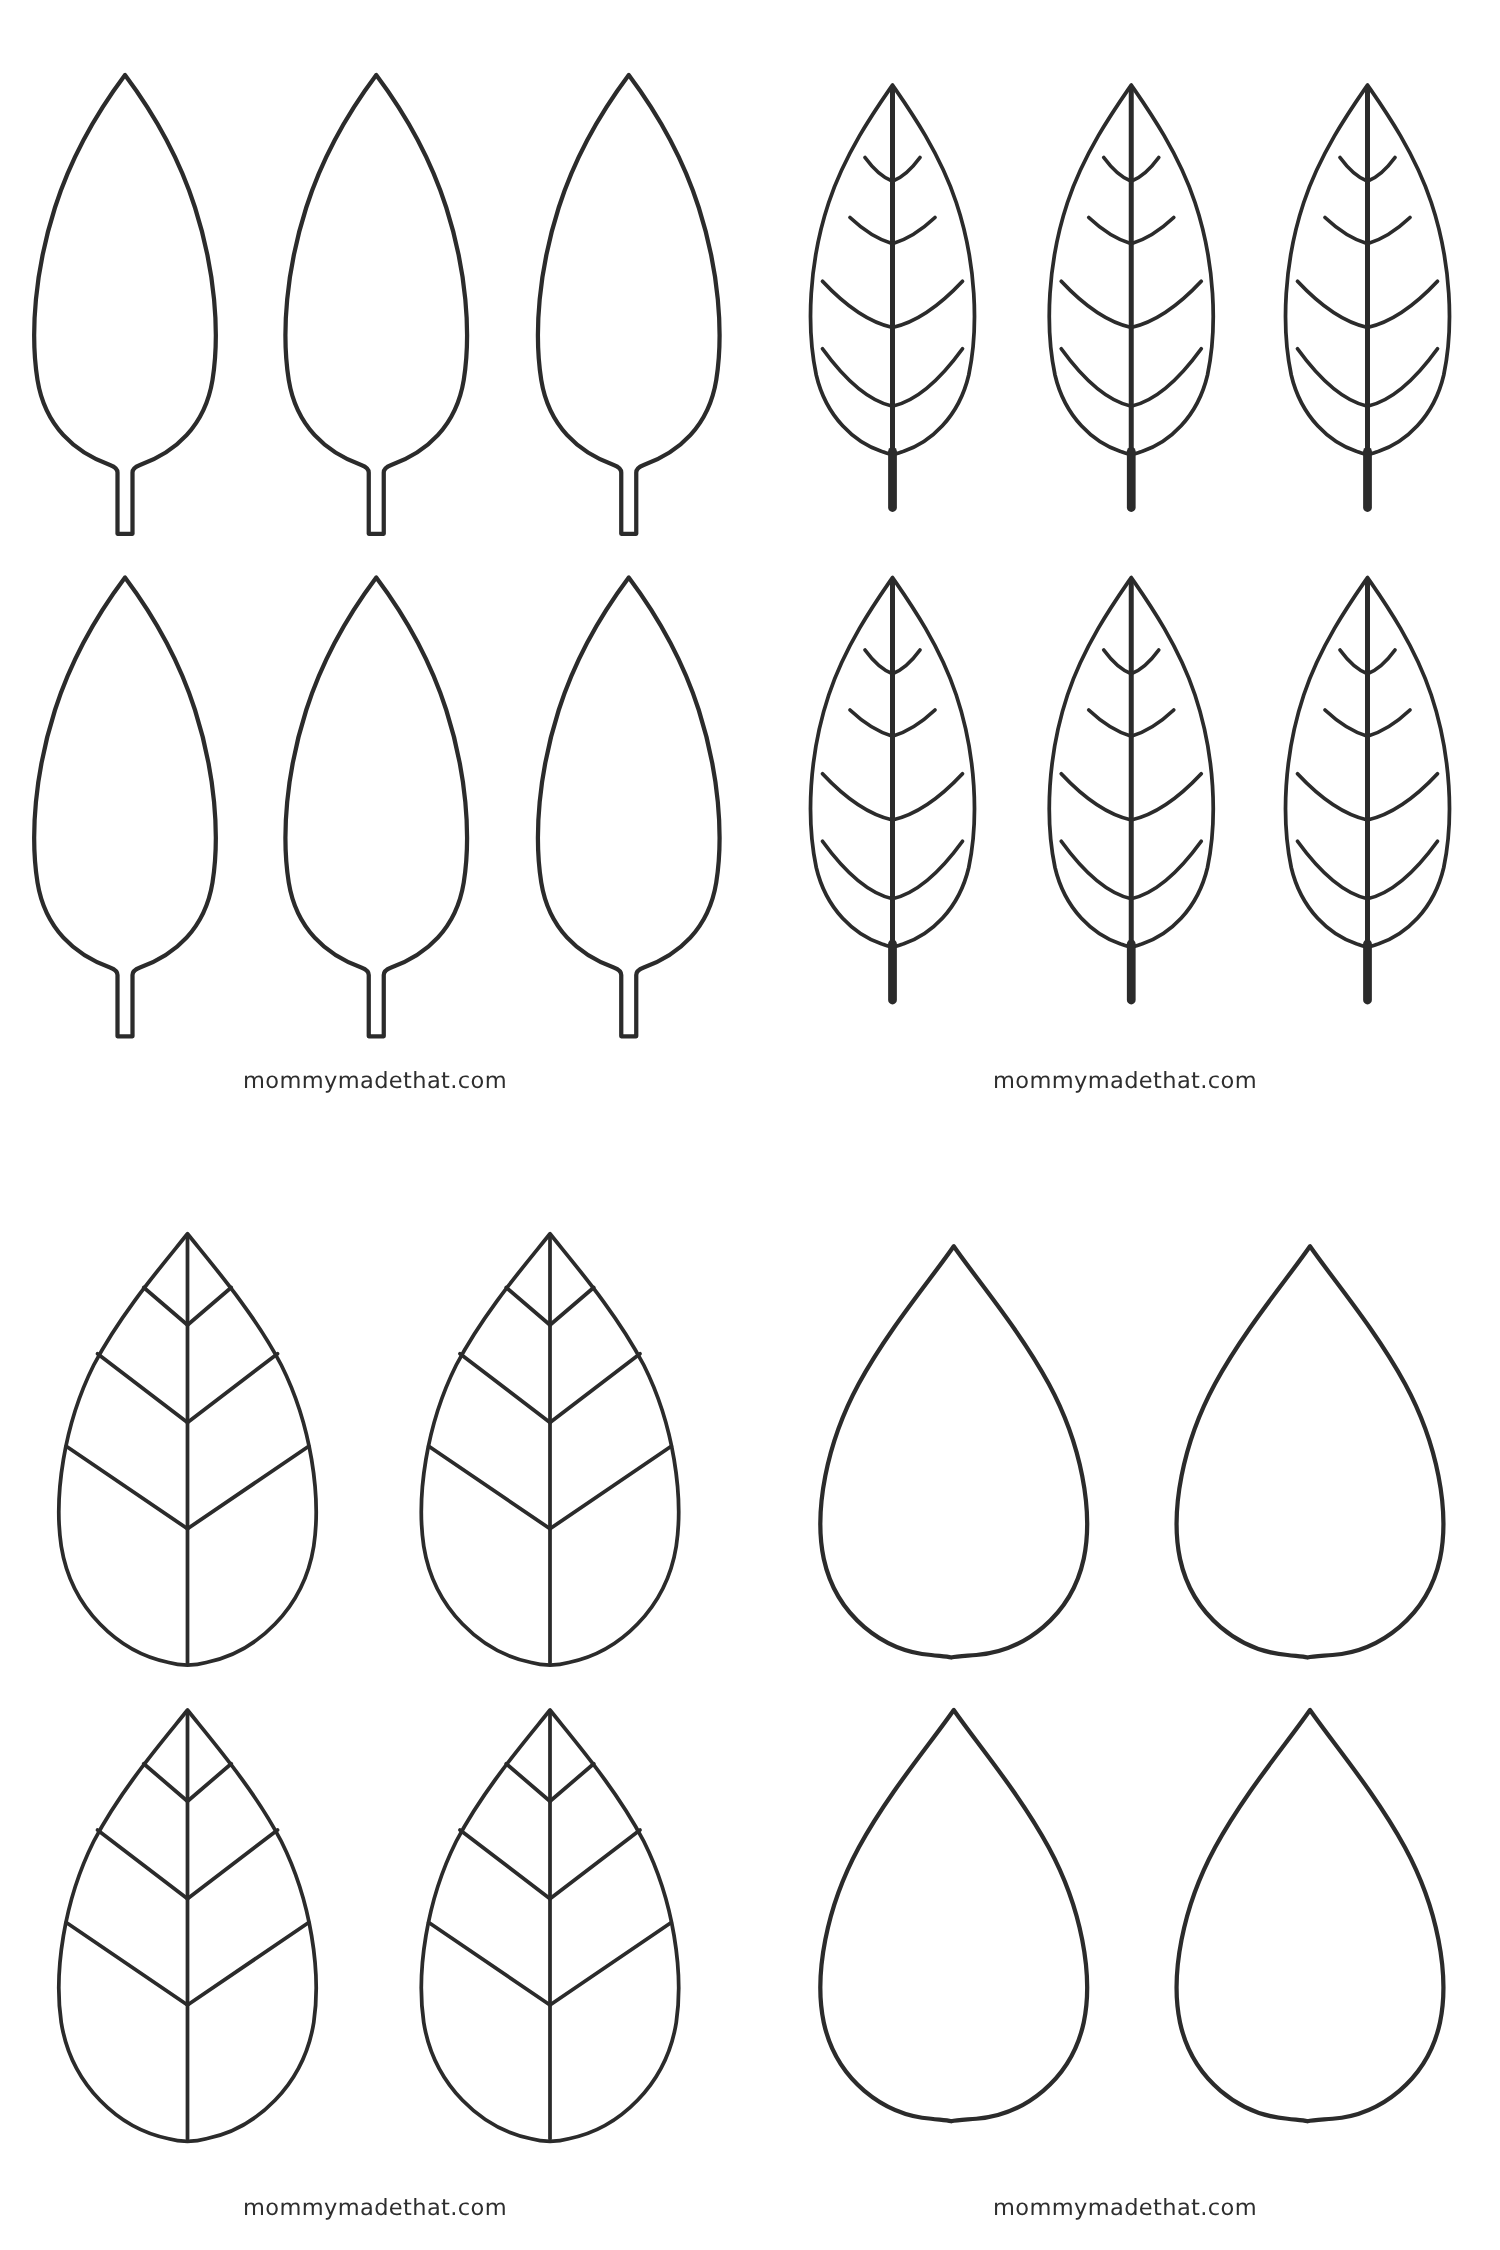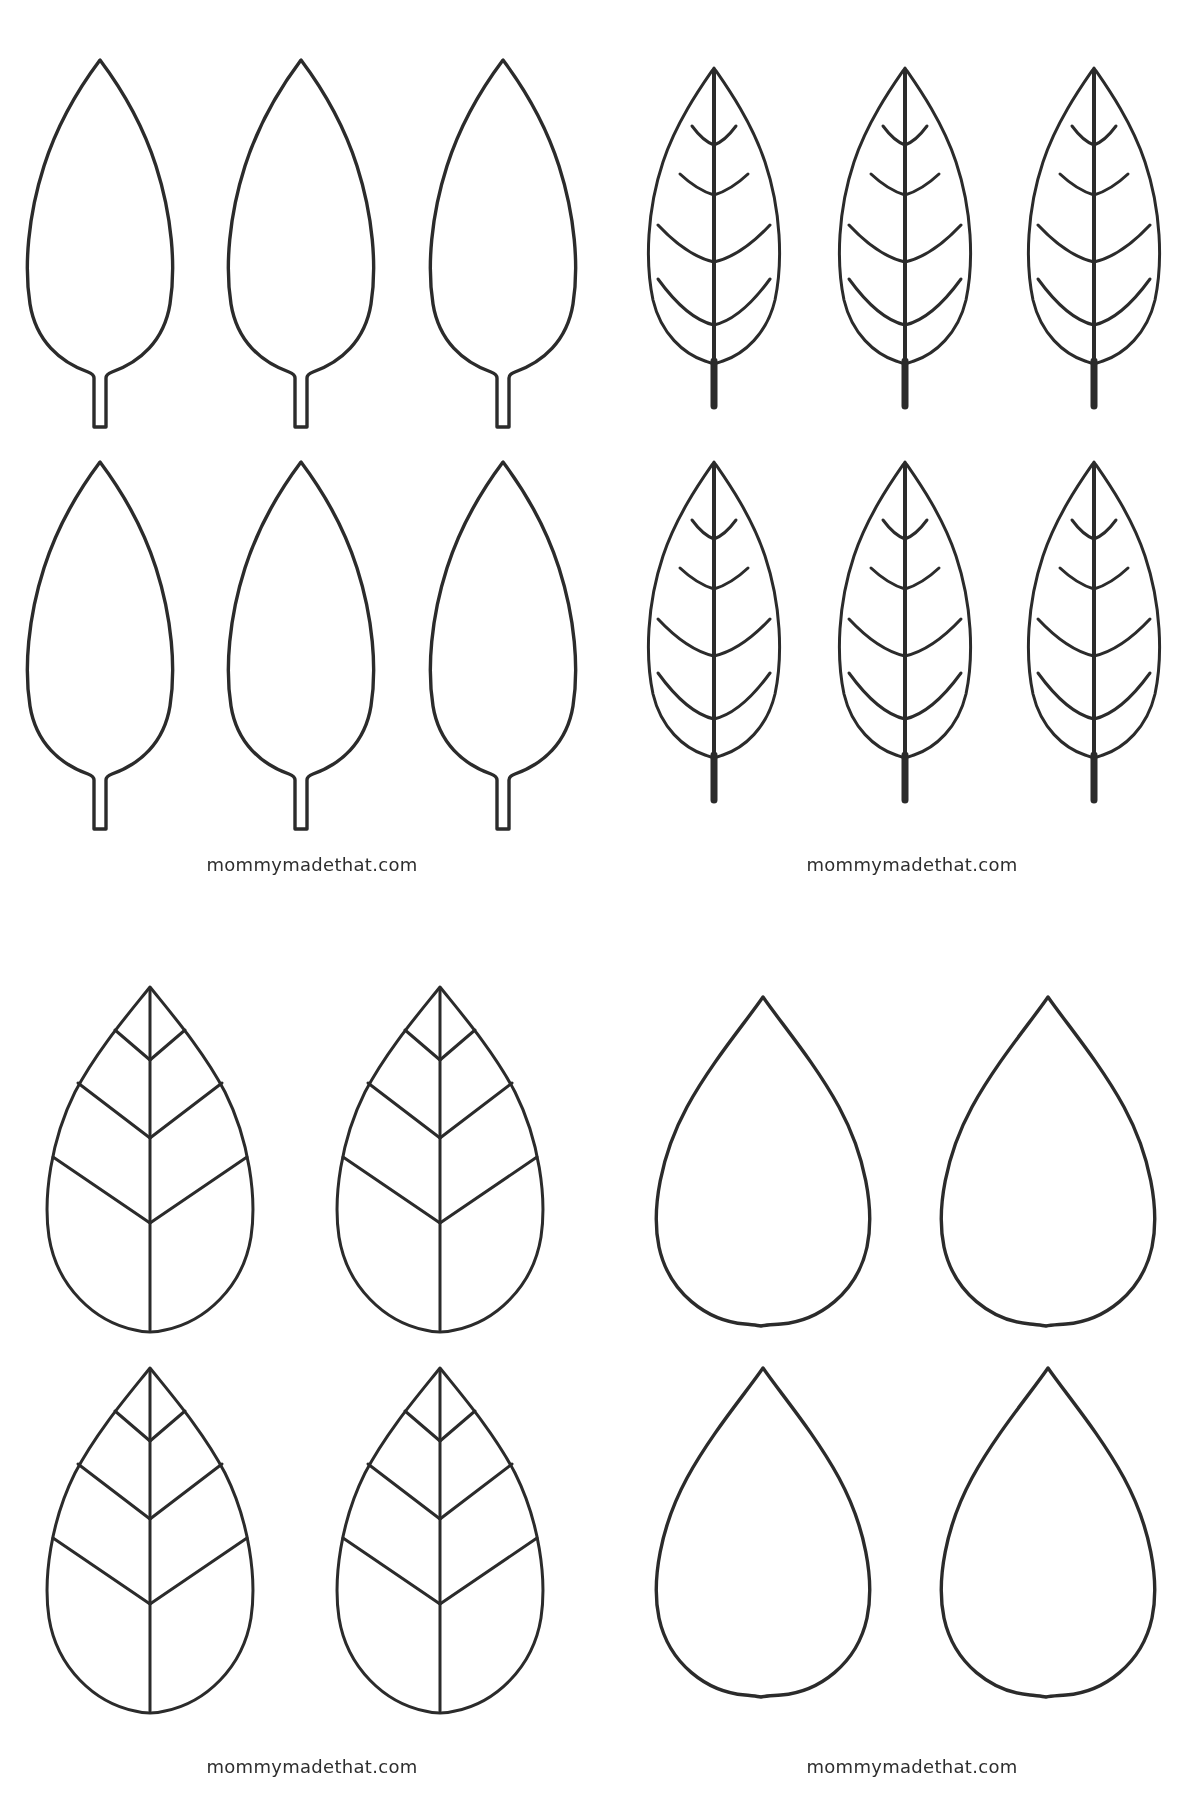--- a/index.html
+++ b/index.html
@@ -1,20 +1,20 @@
 <!DOCTYPE html>
 <html style="--line: #2b2b2b;"><head>
 <meta charset="utf-8">
 <style>
   html,body{margin:0;padding:0;background:#fff;}
   #canvas{position:relative;width:1200px;height:1800px;background:#fff;overflow:hidden;
           font-family:"DejaVu Sans","Liberation Sans",sans-serif;}
   .page{position:absolute;width:600px;height:900px;background:#fff;}
   .page svg{position:absolute;left:0;top:0;}
-  .caption{position:absolute;left:0;width:600px;text-align:center;padding-left:12px;
+  .caption{position:absolute;left:0;width:600px;text-align:center;
            font-size:18px;letter-spacing:.3px;color:#2e2e2e;}
   .cap-top{top:854px;}
   .cap-bottom{top:1756px;}
   g.ln{stroke:var(--line,#2b2b2b);fill:none;stroke-linecap:round;stroke-linejoin:round;}
   path.body{fill:#ffffff;}
 </style>
 </head>
 <body>
 
 <div id="canvas" style="background: rgb(255, 255, 255);">

